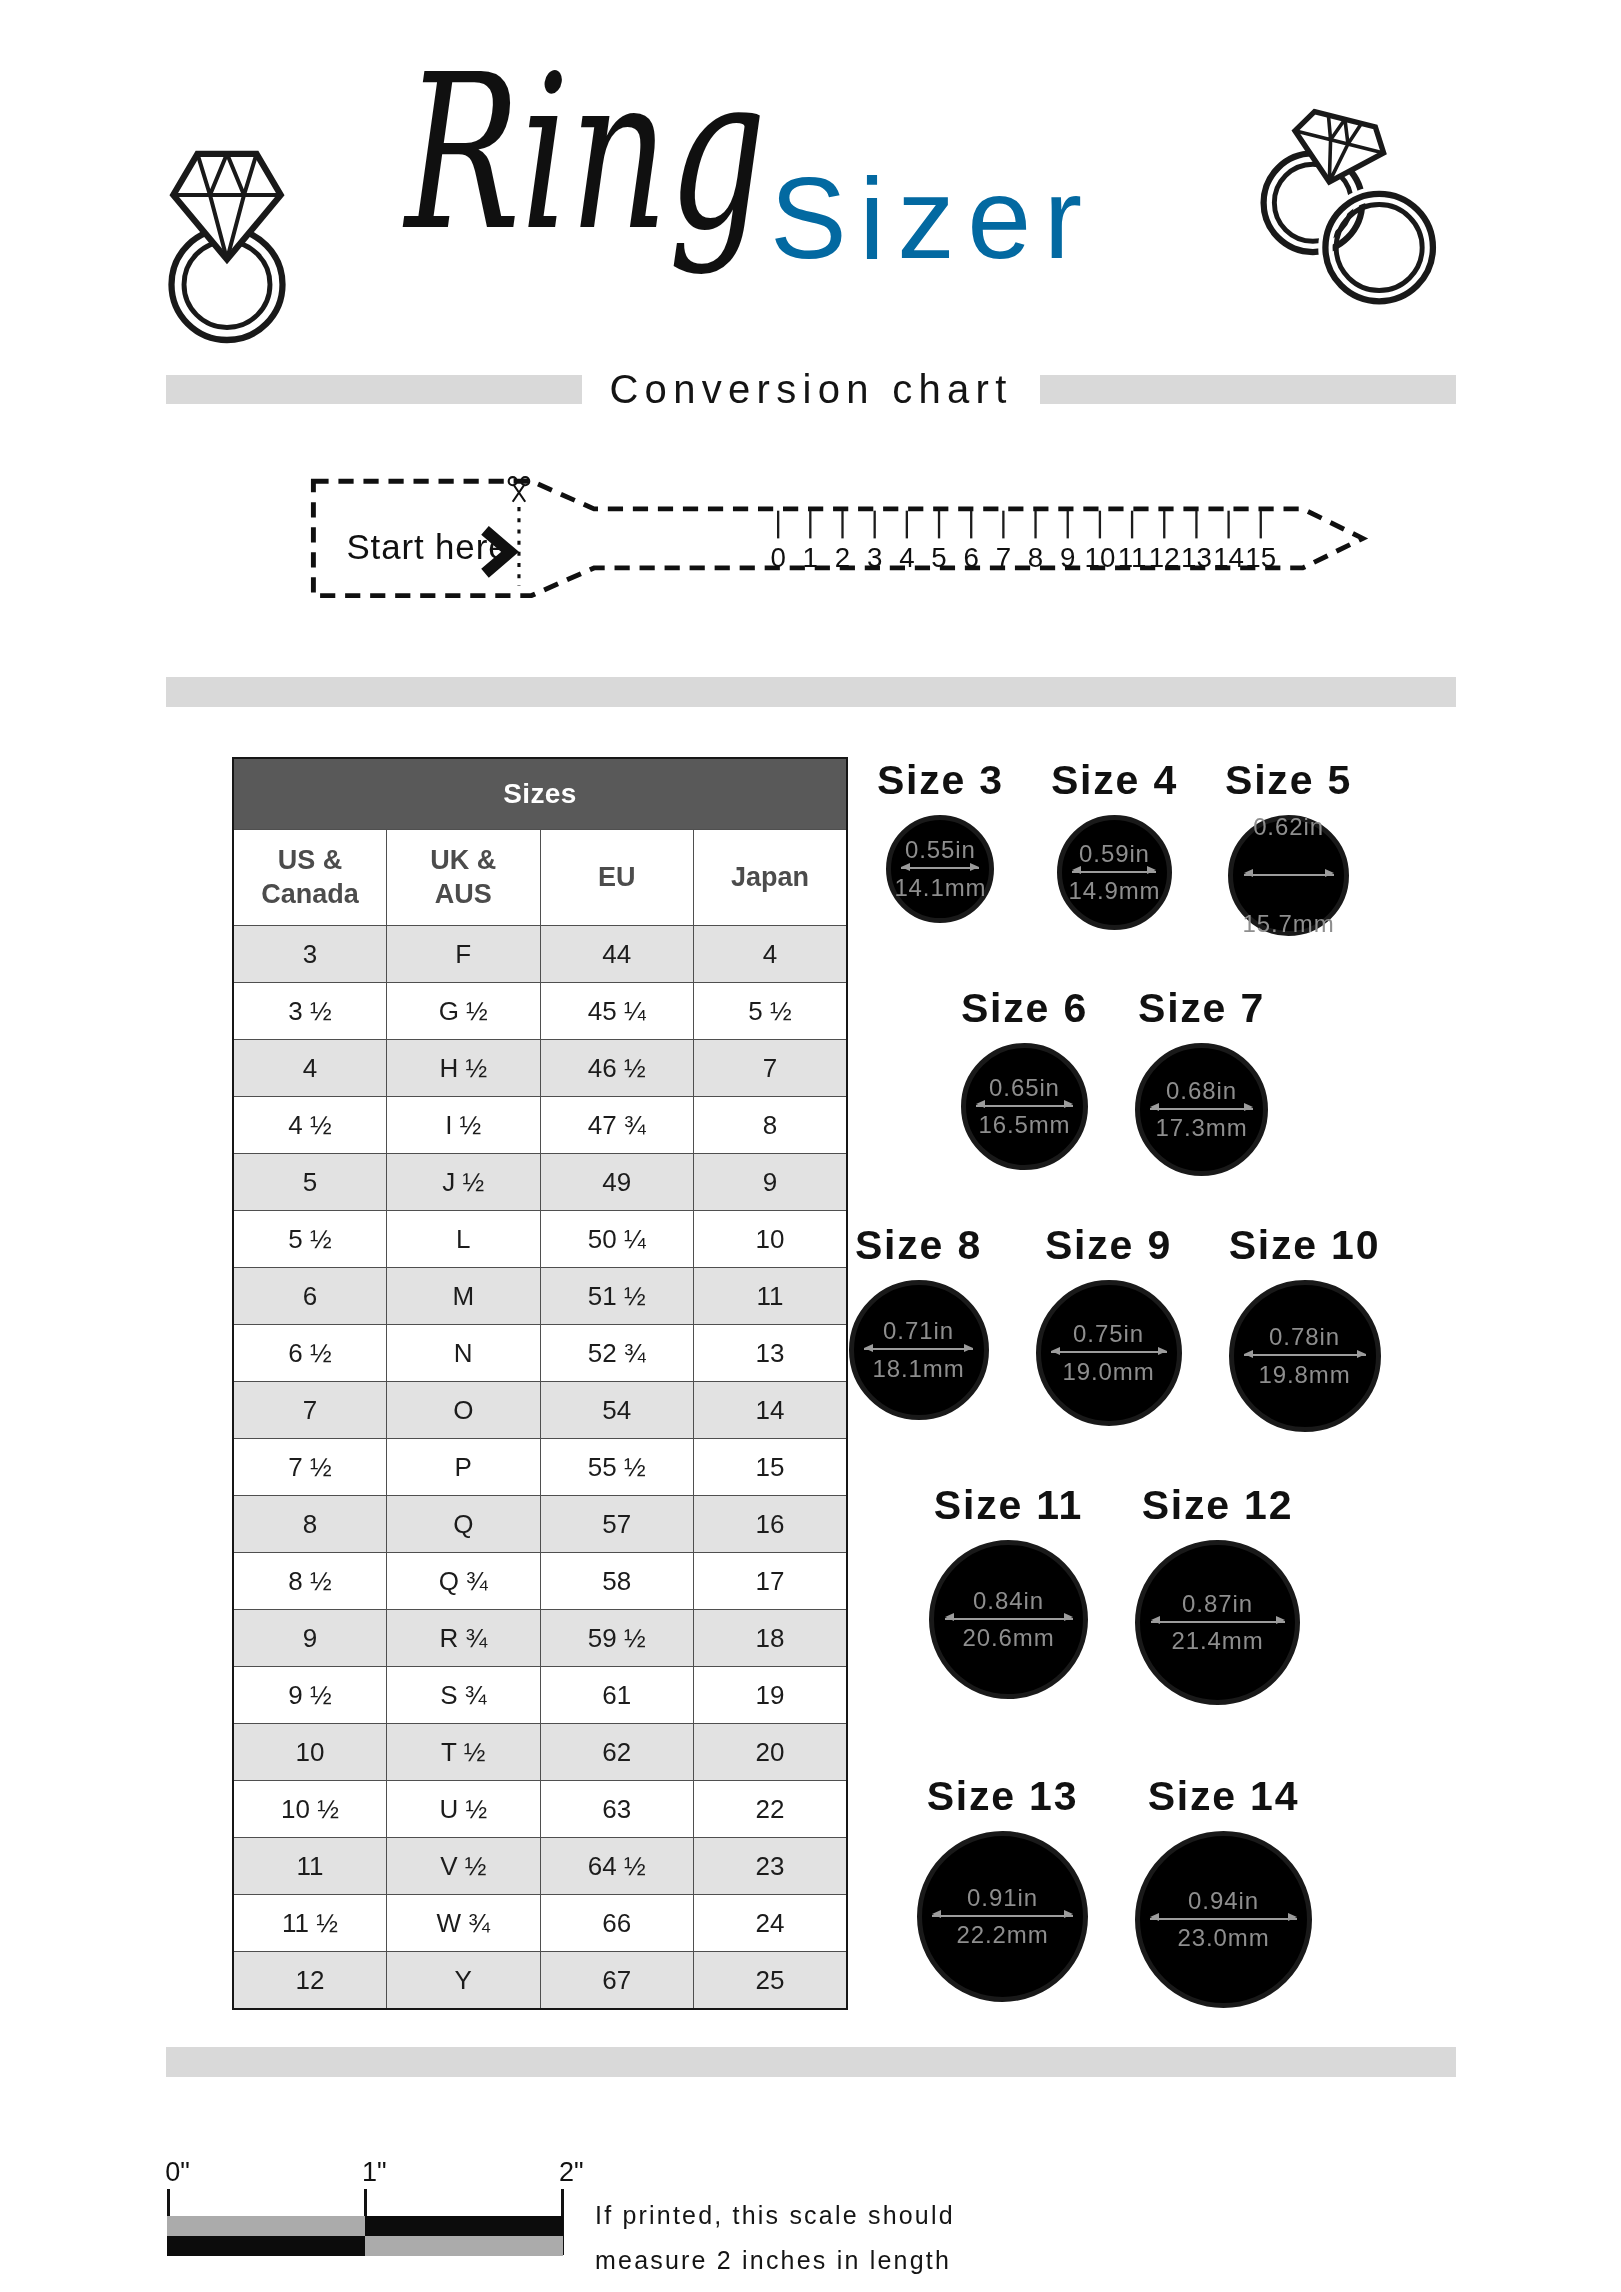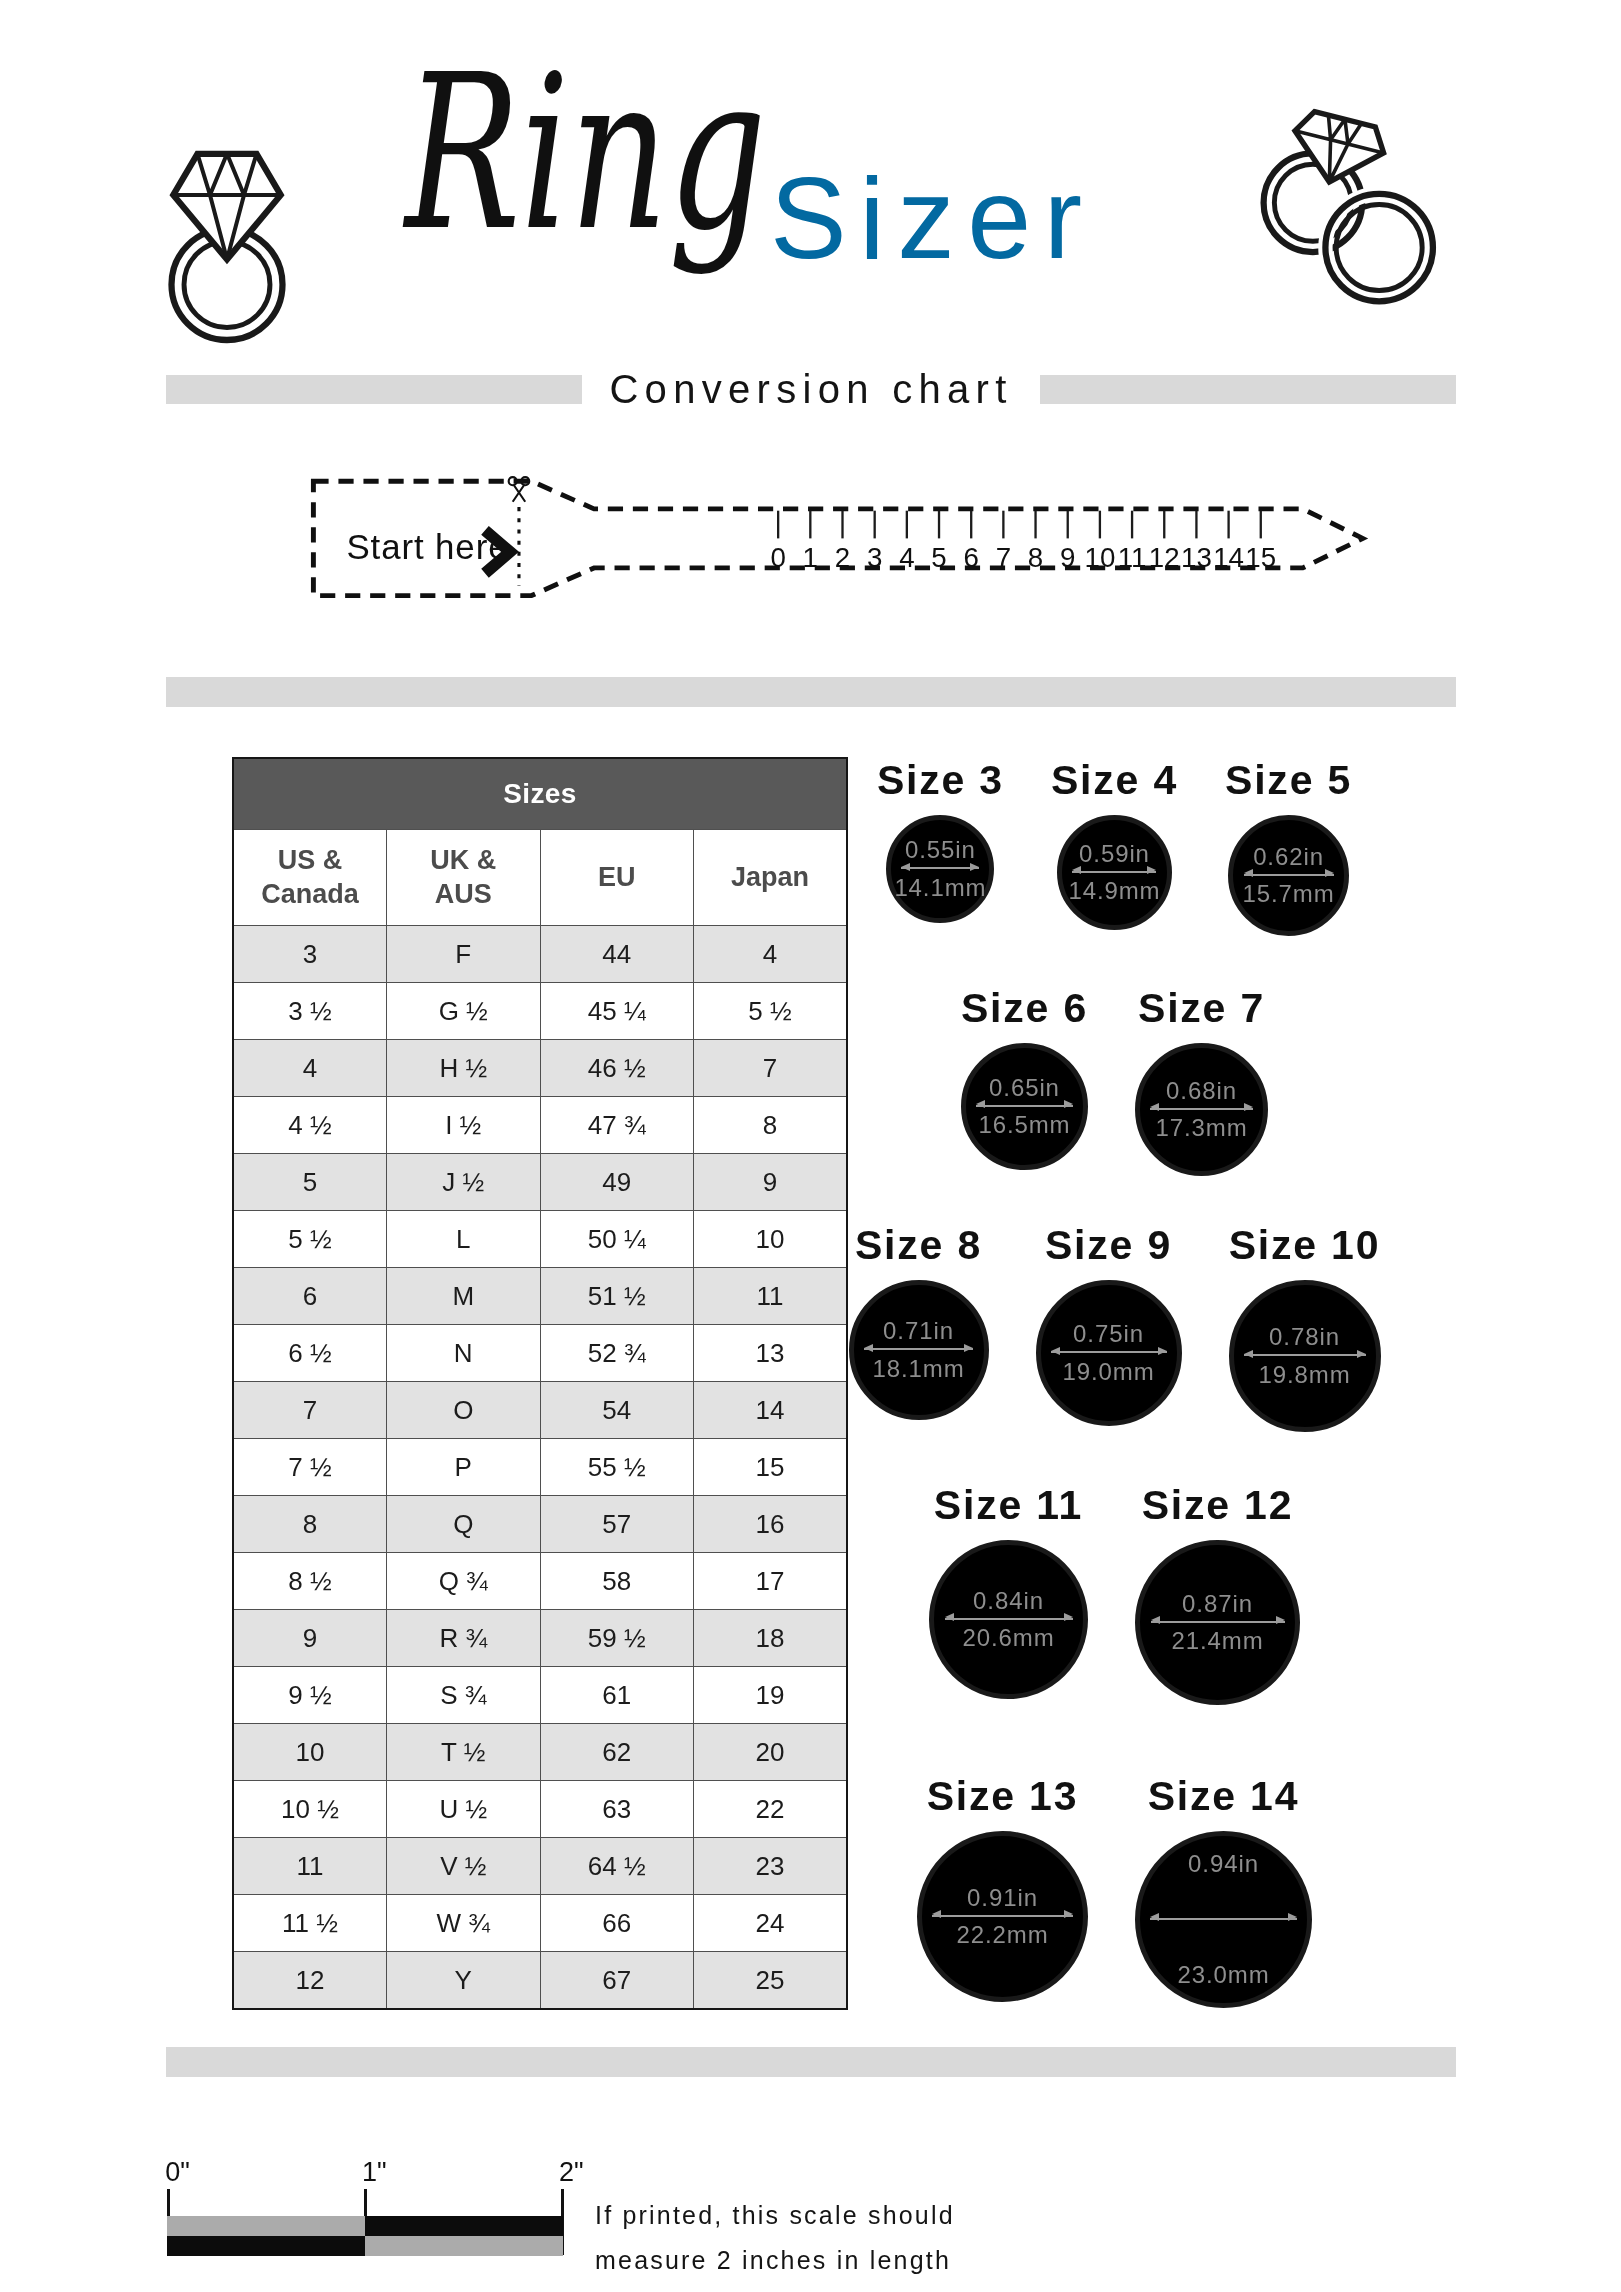--- a/index.html
+++ b/index.html
@@ -299,21 +299,21 @@
         <div class="size-card">
           <div class="size-title">Size 4</div>
           <div class="size-circle" style="width: 115px; height: 115px;">
             <div class="d-in">0.59in</div>
             <div class="arrow" style="width: 84px;"></div>
             <div class="d-mm">14.9mm</div>
           </div>
         </div>
         <div class="size-card">
           <div class="size-title">Size 5</div>
-          <div class="size-circle" style="width: 121px; height: 121px;">
+          <div class="size-circle" style="width: 121px; height: 121px; gap: 30px;">
             <div class="d-in">0.62in</div>
             <div class="arrow" style="width: 90px;"></div>
             <div class="d-mm">15.7mm</div>
           </div>
         </div>
       </div>
       <div class="size-row" style="top: 985px;">
         <div class="size-card">
           <div class="size-title">Size 6</div>
           <div class="size-circle" style="width: 127px; height: 127px;">
@@ -379,21 +379,21 @@
         <div class="size-card">
           <div class="size-title">Size 13</div>
           <div class="size-circle" style="width: 171px; height: 171px;">
             <div class="d-in">0.91in</div>
             <div class="arrow" style="width: 141px;"></div>
             <div class="d-mm">22.2mm</div>
           </div>
         </div>
         <div class="size-card">
           <div class="size-title">Size 14</div>
-          <div class="size-circle" style="width: 177px; height: 177px; gap: 37px;">
+          <div class="size-circle" style="width: 177px; height: 177px;">
             <div class="d-in">0.94in</div>
             <div class="arrow" style="width: 147px;"></div>
             <div class="d-mm">23.0mm</div>
           </div>
         </div>
       </div>
     </div>
 
   <div class="print-scale">
     <span class="ps-label l0">0"</span>

